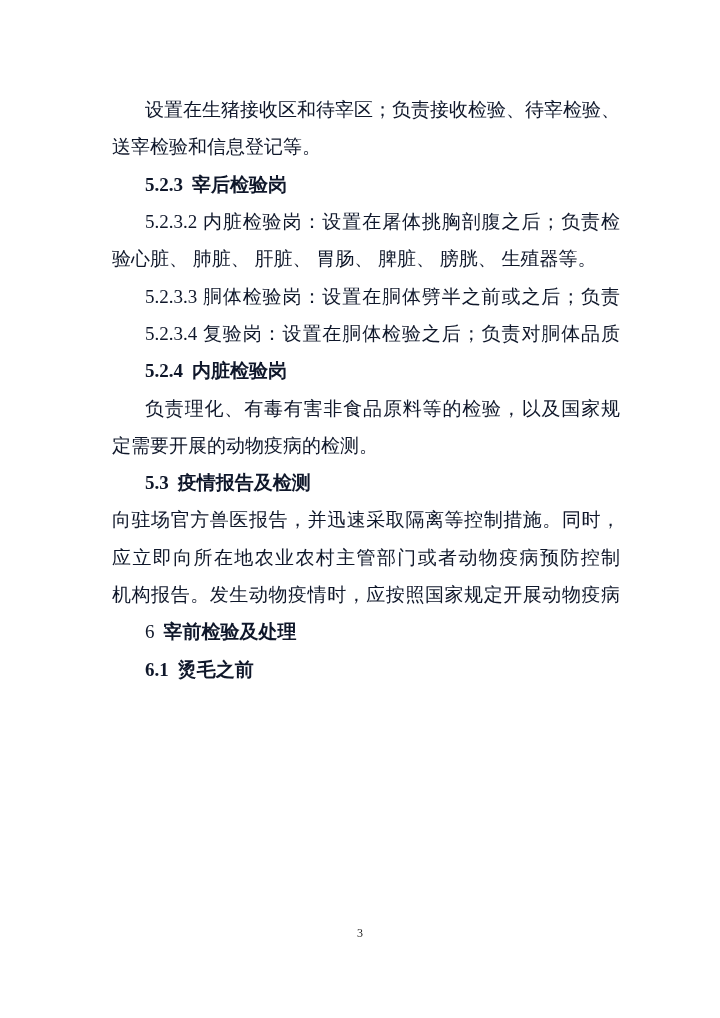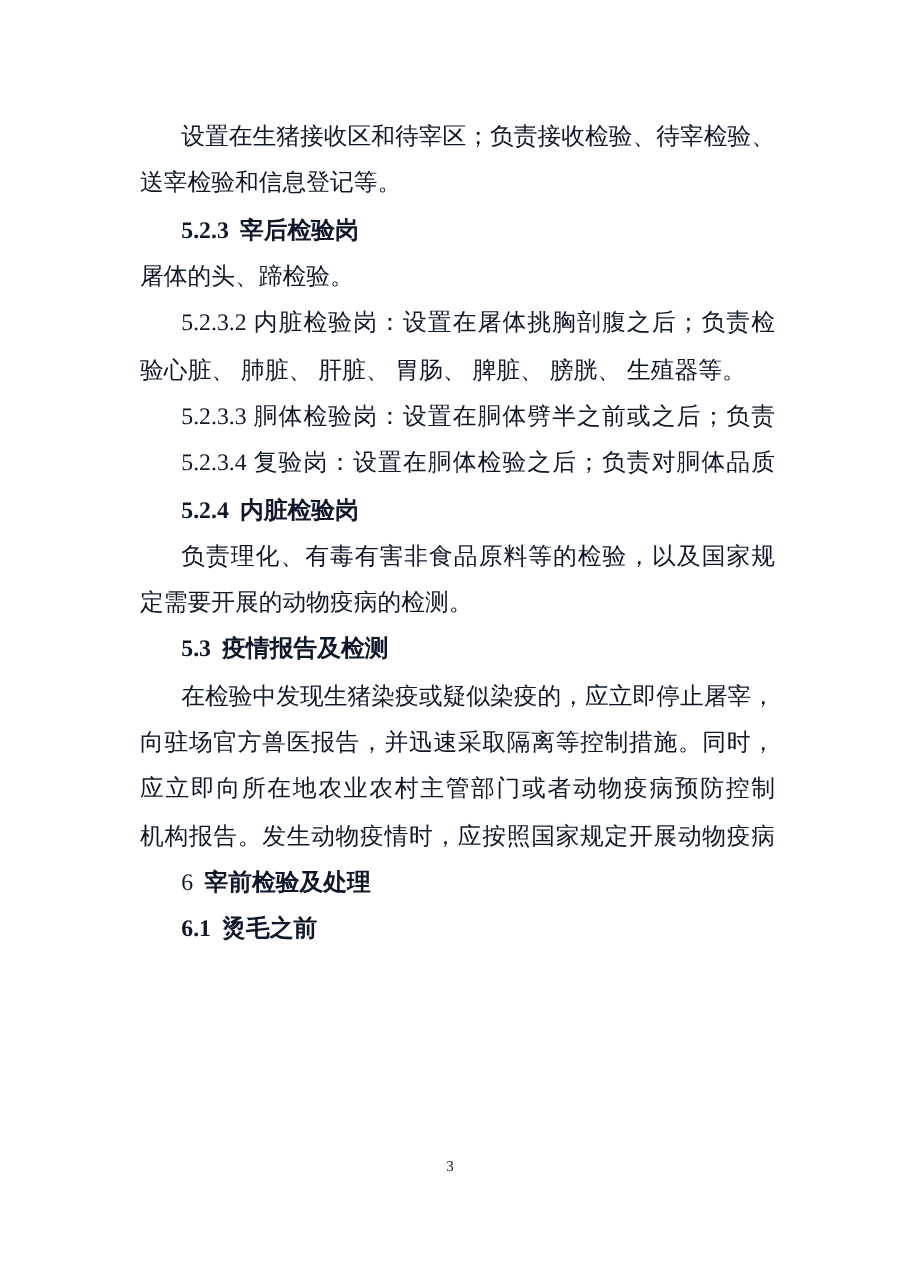--- a/index.html
+++ b/index.html
@@ -49,37 +49,35 @@
 <body>
 
 <div class="page">
   <div class="textblock">
 
     <div class="ln indent just">设置在生猪接收区和待宰区；负责接收检验、待宰检验、</div>
     <div class="ln">送宰检验和信息登记等。</div>
 
     <div class="ln head indent"><span class="hnum">5.2.3</span><span>宰后检验岗</span></div>
 
-    <div class="ln">屠体的头、蹄检验。</div>
 
     <div class="ln indent just">5.2.3.2 内脏检验岗：设置在屠体挑胸剖腹之后；负责检</div>
     <div class="ln">验心脏、 肺脏、 肝脏、 胃肠、 脾脏、 膀胱、 生殖器等。</div>
 
     <div class="ln indent just">5.2.3.3 胴体检验岗：设置在胴体劈半之前或之后；负责</div>
 
     <div class="ln indent just">5.2.3.4 复验岗：设置在胴体检验之后；负责对胴体品质</div>
 
     <div class="ln head indent"><span class="hnum">5.2.4</span><span>内脏检验岗</span></div>
 
     <div class="ln indent just">负责理化、有毒有害非食品原料等的检验，以及国家规</div>
     <div class="ln">定需要开展的动物疫病的检测。</div>
 
     <div class="ln head indent"><span class="hnum">5.3</span><span>疫情报告及检测</span></div>
 
-    <div class="ln indent just">在检验中发现生猪染疫或疑似染疫的，应立即停止屠宰，</div>
     <div class="ln just">向驻场官方兽医报告，并迅速采取隔离等控制措施。同时，</div>
     <div class="ln just">应立即向所在地农业农村主管部门或者动物疫病预防控制</div>
     <div class="ln just">机构报告。发生动物疫情时，应按照国家规定开展动物疫病</div>
 
     <div class="ln head indent"><span class="hnum reg">6</span><span>宰前检验及处理</span></div>
 
     <div class="ln head indent"><span class="hnum">6.1</span><span>烫毛之前</span></div>
 
   </div>
 

